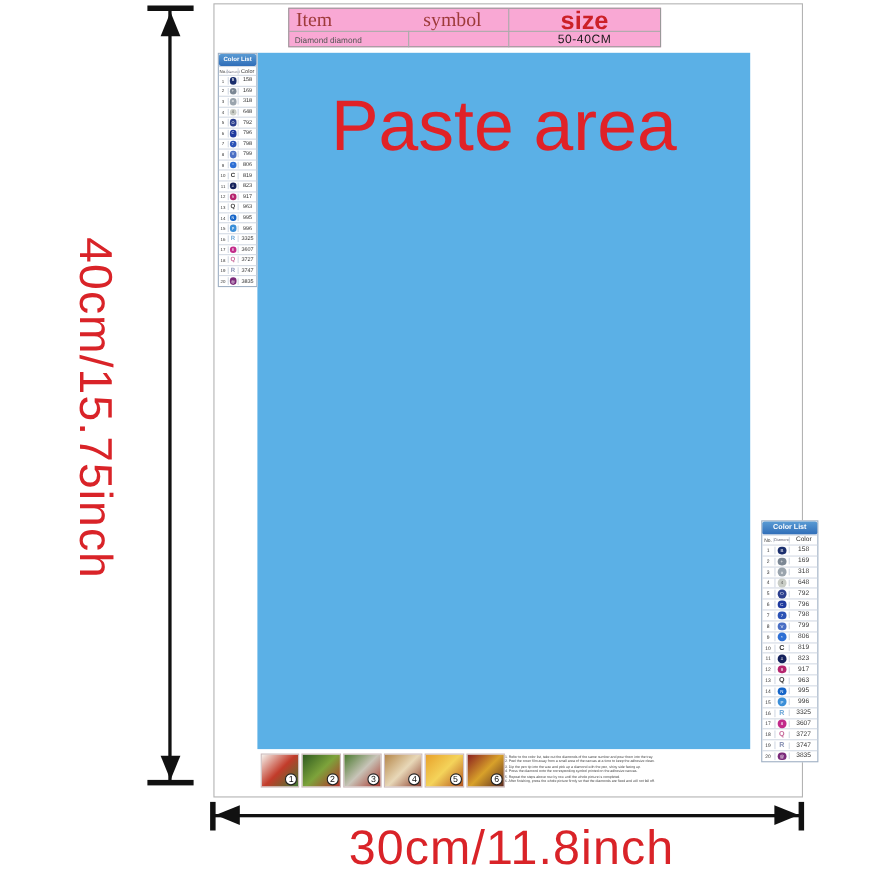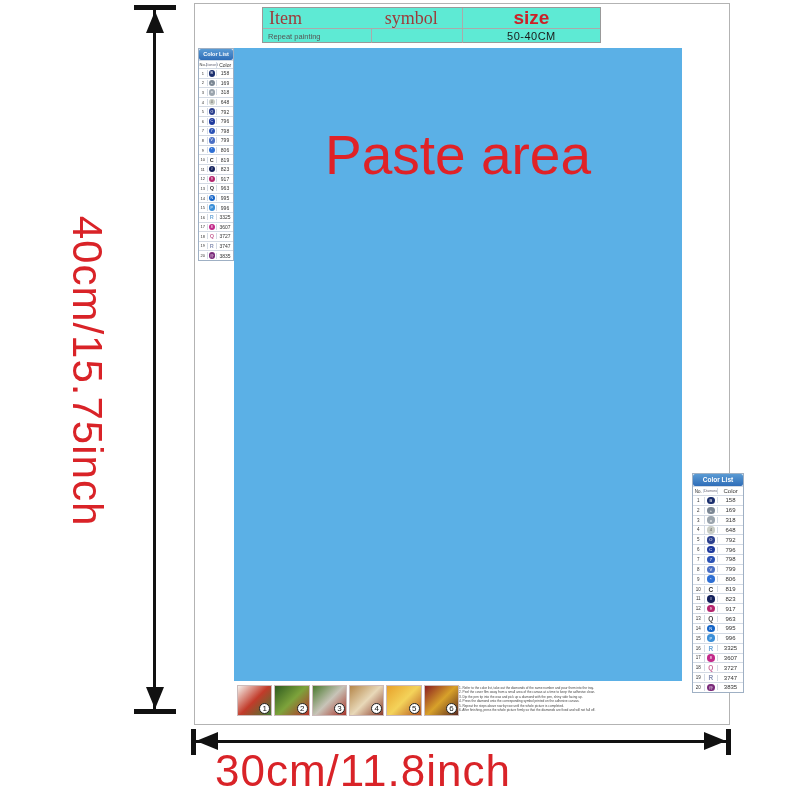--- a/index.html
+++ b/index.html
@@ -18,44 +18,44 @@
   .vdim-label { position:absolute; left:-165px; top:345px; width:500px; height:52px;
       transform:rotate(90deg); text-align:center; font-size:42px; color:var(--red); letter-spacing:1px; }
 
   .hdim-line { position:absolute; left:194px; top:740px; width:534px; height:3px; background:#111; }
   .hdim-cap-l, .hdim-cap-r { position:absolute; top:729px; width:5px; height:26px; background:#111; }
   .hdim-cap-l { left:191px; } .hdim-cap-r { left:726px; }
   .hdim-head-l { position:absolute; left:196px; top:732px; width:0; height:0;
       border-top:9px solid transparent; border-bottom:9px solid transparent; border-right:22px solid #111; }
   .hdim-head-r { position:absolute; left:704px; top:732px; width:0; height:0;
       border-top:9px solid transparent; border-bottom:9px solid transparent; border-left:22px solid #111; }
-  .hdim-label { position:absolute; left:215px; top:746px; width:500px; 
+  .hdim-label { position:absolute; left:215px; top:746px; width:500px; text-align:center;
       font-size:44px; color:var(--red); letter-spacing:1px; }
 
   
   .page { position:absolute; left:194px; top:3px; width:536px; height:722px;
       background:#fff; border:1px solid #b3b3b3; }
 
   
   .item-table { position:absolute; left:67px; top:3px; width:339px; height:36px;
-      border:1px solid #999; display:grid; grid-template-columns:32% 27% 41%; grid-template-rows:20px 15px; background:#5eead4; }
+      border:1px solid #999; display:grid; grid-template-columns:32% 27% 41%; grid-template-rows:20px 15px; background:#f9a8d4; }
   .it-cell { display:flex; align-items:center; overflow:hidden; }
   .it-b { border-left:1px solid #aaa; }
   .it-r2 { border-top:1px solid #aaa; }
   .it-item, .it-number { font-family:"Liberation Serif", serif; font-size:18px; color:var(--darkred); padding-left:6px; }
   .it-number { padding-left:14px; }
-  .it-size { font-size:19px; font-weight:bold; color:#cc2028; justify-content:center; }
+  .it-size { font-size:23px; font-weight:bold; color:#cc2028; justify-content:center; }
   .it-name { font-size:7.5px; color:#555; padding-left:5px; }
   .it-sizeval { font-size:11px; color:#1a1a1a; justify-content:center; letter-spacing:0.5px; }
 
   
   .paste { position:absolute; left:39px; top:44px; width:448px; height:633px;
       background:var(--pasteblue); display:flex; flex-direction:column; align-items:center; }
   .paste-l1 { margin-top:170px; font-size:62px; color:var(--pastered); }
-  .paste-l2 { margin-top:75px; font-size:55px; color:var(--pastered); }
+  .paste-l2 { margin-top:28px; font-size:65px; color:var(--pastered); }
 
   
   .clist { position:absolute; background:#fff; border:1px solid #9fb0c4; }
   .cl-title { color:#fff; text-align:center; font-weight:bold;
       background:linear-gradient(#5a9bd4,#2f6db8); border-radius:2px; }
   .cl-row { display:flex; align-items:center; border-top:1px solid #d3dae4; }
   .cl-hdr { color:#667; }
   .cl-c0 { text-align:center; color:#333; }
   .cl-c1 { display:flex; align-items:center; justify-content:center; border-left:1px solid #d3dae4; }
   .cl-c2 { text-align:center; color:#333; border-left:1px solid #d3dae4; }
@@ -106,21 +106,21 @@
   <div class="vdim-head-down"></div>
   <div class="vdim-cap-bot"></div>
   <div class="vdim-label">40cm/15.75inch</div>
 
   <div class="page">
 
     <div class="item-table">
       <div class="it-cell it-item">Item</div>
       <div class="it-cell it-number">symbol</div>
       <div class="it-cell it-size it-b">size</div>
-      <div class="it-cell it-name it-r2">Repeat painting</div>
+      <div class="it-cell it-name it-r2">Diamond diamond</div>
       <div class="it-cell it-r2 it-b"></div>
       <div class="it-cell it-sizeval it-r2 it-b">50-40CM</div>
     </div>
 
     <div class="paste">
       <div class="paste-l2">Paste area</div>
     </div>
 
     <div class="clist cl-left" id="clist-left">
         <div class="cl-title">Color List</div>

